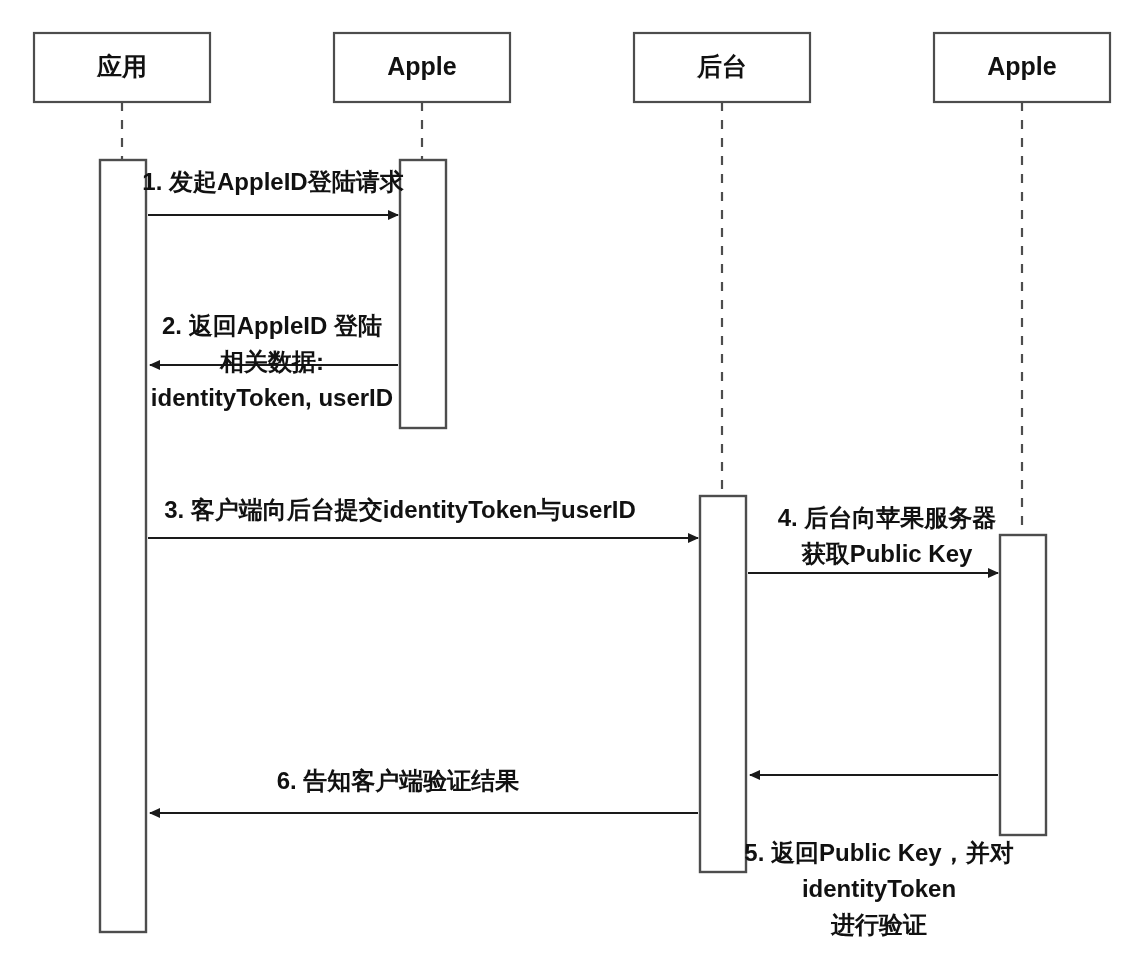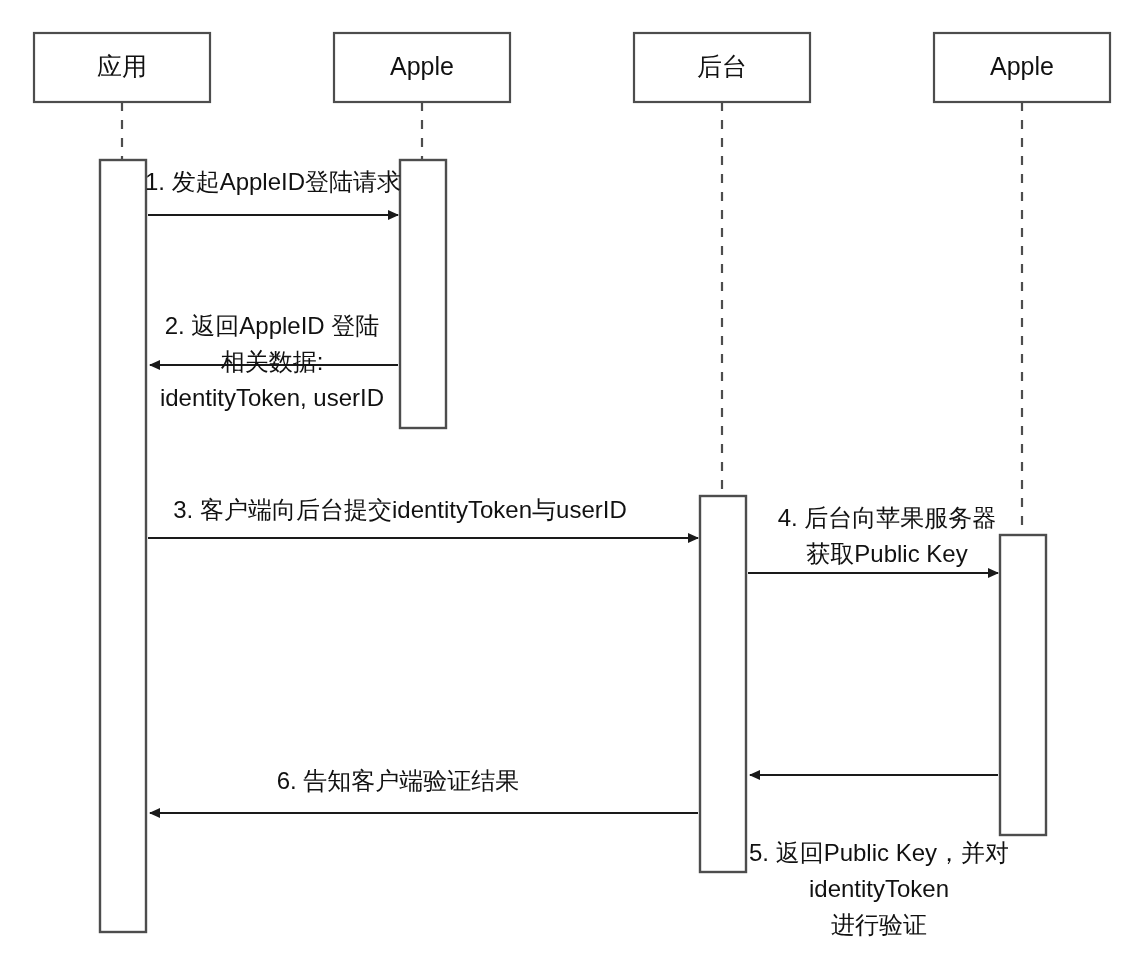--- a/index.html
+++ b/index.html
@@ -10,20 +10,21 @@
   }
   body {
     font-family: "Liberation Sans", "DejaVu Sans", sans-serif;
   }
   #diagram-root {
     position: relative;
     width: 1133px;
     height: 960px;
     background: #ffffff;
     overflow: hidden;
+    font-weight: bold;
   }
   svg#seq-svg {
     position: absolute;
     left: 0;
     top: 0;
     width: 1133px;
     height: 960px;
     display: block;
   }
   .participant-box {

